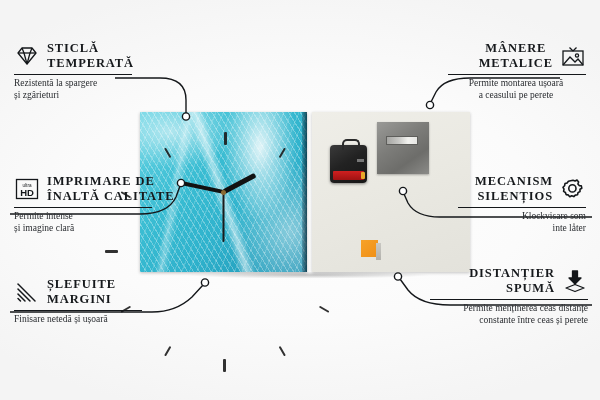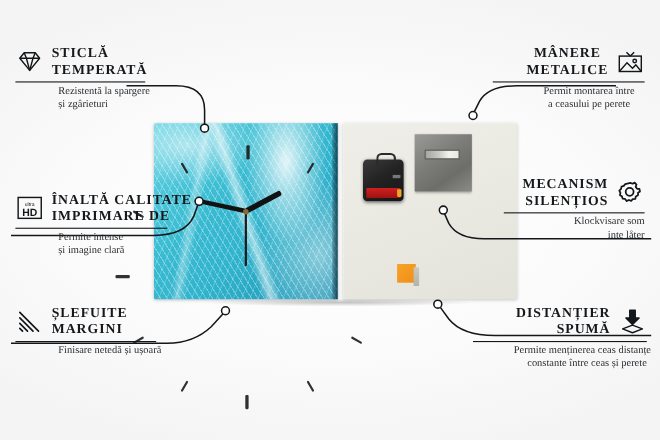--- a/index.html
+++ b/index.html
@@ -108,21 +108,21 @@
 
   
   .callout{position:absolute;}
   .co-title{
     font-family:"Liberation Serif", serif;
     font-size:12.5px;font-weight:bold;letter-spacing:.9px;color:#16191c;
     line-height:15px;text-transform:uppercase;white-space:nowrap;
   }
   .co-sub{
     font-family:"Liberation Serif", serif;
-    font-size:9.5px;color:#2a2d31;line-height:11.5px;white-space:nowrap;margin-left:39px;
+    font-size:9.5px;color:#2a2d31;line-height:11.5px;white-space:nowrap;
   }
   .co-rule{height:1px;background:#14171a;margin:3px 0 3px 0;}
   .co-head{display:flex;align-items:center;gap:7px;}
   .co-head.right{justify-content:flex-end;}
   .ico{width:26px;height:24px;flex:0 0 auto;display:block;}
   .ico svg{display:block;}
   .al-r{text-align:right;}
 
   
   #leads{position:absolute;left:0;top:0;width:600px;height:400px;pointer-events:none;}
@@ -238,22 +238,22 @@
   <div class="callout" style="left:14px;top:174px;width:140px;">
     <div class="co-head">
       <span class="ico">
         <svg width="26" height="24" viewBox="0 0 26 24">
           <rect x="2.5" y="2.5" width="21" height="19" fill="none" stroke="#14171a" stroke-width="1.3"></rect>
           <text x="13" y="10" font-family="Liberation Sans, sans-serif" font-size="4.6" text-anchor="middle" fill="#14171a">ultra</text>
           <text x="13" y="19" font-family="Liberation Sans, sans-serif" font-size="9.5" font-weight="bold" text-anchor="middle" fill="#14171a">HD</text>
         </svg>
       </span>
       <span>
+        <div class="co-title">IMPRIMARE DE</div>
         <div class="co-title">ÎNALTĂ CALITATE</div>
-        <div class="co-title">IMPRIMARE DE</div>
       </span>
     </div>
     <div class="co-rule" style="width:138px;"></div>
     <div class="co-sub">Permite intense</div>
     <div class="co-sub">și imagine clară</div>
   </div>
 
   <div class="callout" style="left:14px;top:277px;width:130px;">
     <div class="co-head">
       <span class="ico">
@@ -287,25 +287,25 @@
           <g fill="none" stroke="#14171a" stroke-width="1.3">
             <rect x="3" y="7" width="20" height="14"></rect>
             <path d="M13 7 L9.5 3.5 M13 7 L16.5 3.5"></path>
             <circle cx="17" cy="11.5" r="1.6"></circle>
             <path d="M3 21 L10 13 L15 18 L18 15 L23 21"></path>
           </g>
         </svg>
       </span>
     </div>
     <div class="co-rule" style="width:138px;margin-left:auto;"></div>
-    <div class="co-sub">Permit montarea între</div>
+    <div class="co-sub">Permite montarea ușoară</div>
     <div class="co-sub">a ceasului pe perete</div>
   </div>
 
-  <div class="callout al-r" style="right:14px;top:160px;width:130px;text-align:right;">
+  <div class="callout al-r" style="right:14px;top:174px;width:130px;text-align:right;">
     <div class="co-head right">
       <span>
         <div class="co-title">MECANISM</div>
         <div class="co-title">SILENȚIOS</div>
       </span>
       <span class="ico">
         <svg width="26" height="24" viewBox="0 0 26 24">
           <g fill="none" stroke="#14171a" stroke-width="1.6" stroke-linejoin="round">
             <path d="M13 3.2 L15.1 4.0 L17.0 3.0 L18.6 4.9 L17.9 6.9 L19.2 8.6 L21.3 8.8
                      L21.8 11.2 L20.0 12.3 L20.0 14.5 L18.0 15.6 L17.6 17.7 L15.3 18.1
@@ -314,21 +314,21 @@
             <circle cx="12.4" cy="11.4" r="3.6"></circle>
           </g>
         </svg>
       </span>
     </div>
     <div class="co-rule" style="width:128px;margin-left:auto;"></div>
     <div class="co-sub">Klockvisare som</div>
     <div class="co-sub">inte låter</div>
   </div>
 
-  <div class="callout al-r" style="right:12px;top:277px;width:160px;">
+  <div class="callout al-r" style="right:12px;top:266px;width:160px;">
     <div class="co-head right">
       <span>
         <div class="co-title">DISTANȚIER</div>
         <div class="co-title">SPUMĂ</div>
       </span>
       <span class="ico">
         <svg width="26" height="24" viewBox="0 0 26 24">
           <g fill="none" stroke="#14171a" stroke-width="1.3" stroke-linejoin="round">
             <path d="M10.5 2 L15.5 2 L15.5 9 L19 9 L13 15 L7 9 L10.5 9 Z" fill="#14171a"></path>
             <path d="M13 15.5 L22 19 L13 22.5 L4 19 Z"></path>

